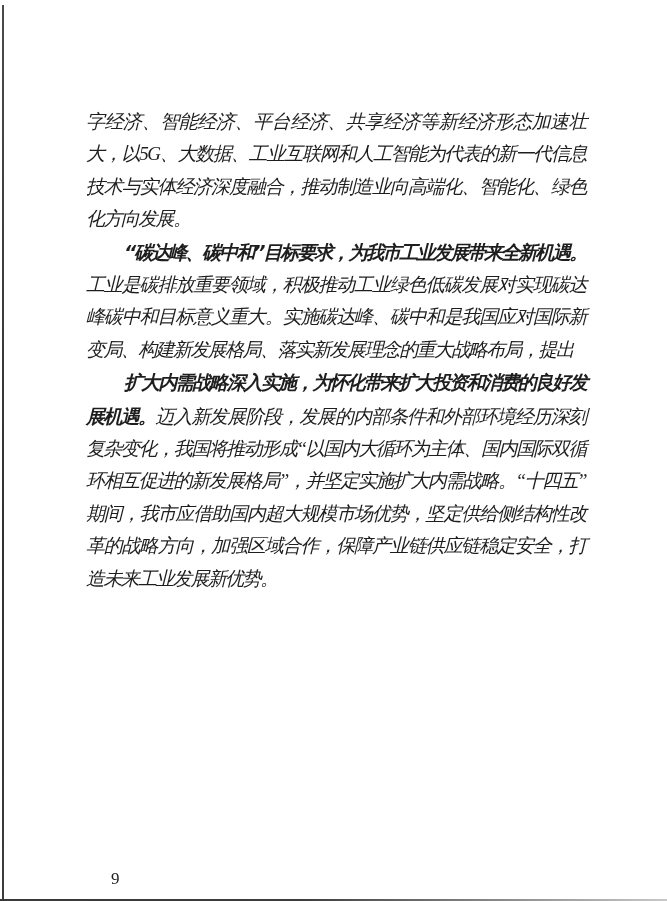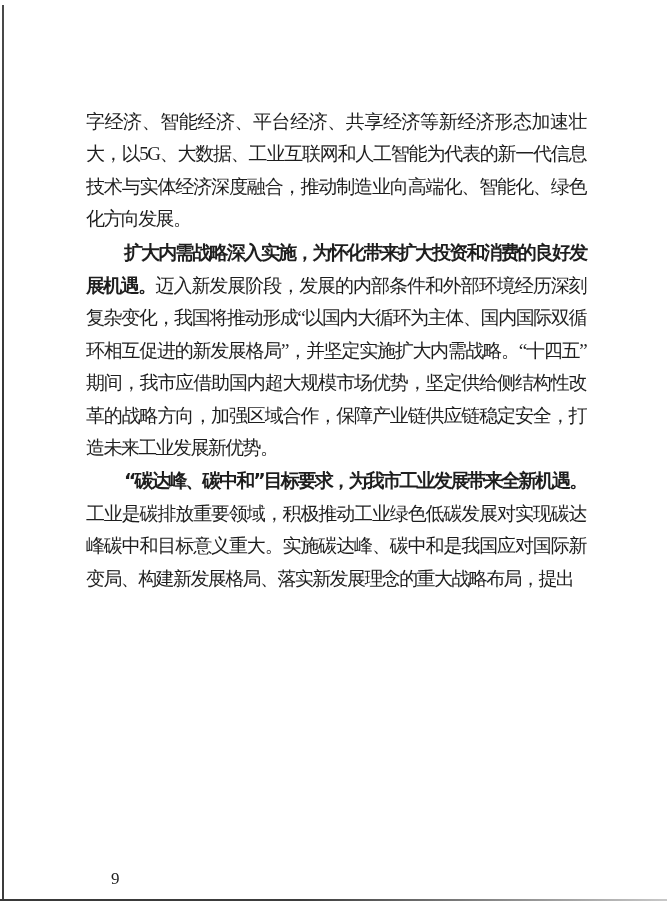--- a/index.html
+++ b/index.html
@@ -39,20 +39,21 @@
     top: 106px;
     width: 500px;
   }
   .para {
     margin: 0;
     font-size: 19px;
     line-height: 32.4px;
     letter-spacing: -1.6px;
     text-align: justify;
     text-justify: inter-ideograph;
+    font-style: italic;
   }
   .para.indent {
     text-indent: 2em;
   }
   .para .lead {
     font-family: "DejaVu Sans", "Liberation Sans", sans-serif;
     font-weight: 700;
     letter-spacing: -2.2px;
   }
   .page-number {
@@ -71,21 +72,21 @@
 <div class="page">
 
   <div class="edge-left"></div>
   <div class="edge-bottom"></div>
 
   <div class="content">
 
     <p class="para"><span>字经济、智能经济、平台经济、共享经济等新经济形态加速壮大，以5G、大数据、工业互联网和人工智能为代表的新一代信息技术与实体经济深度融合，推动制造业向高端化、智能化、绿色化方向发展。</span></p>
 
 
+    <p class="para indent"><span class="lead">“碳达峰、碳中和”目标要求，为我市工业发展带来全新机遇。</span><span>工业是碳排放重要领域，积极推动工业绿色低碳发展对实现碳达峰碳中和目标意义重大。实施碳达峰、碳中和是我国应对国际新变局、构建新发展格局、落实新发展理念的重大战略布局，提出</span></p>
+
     <p class="para indent"><span class="lead">扩大内需战略深入实施，为怀化带来扩大投资和消费的良好发展机遇。</span><span>迈入新发展阶段，发展的内部条件和外部环境经历深刻复杂变化，我国将推动形成“以国内大循环为主体、国内国际双循环相互促进的新发展格局”，并坚定实施扩大内需战略。“十四五”期间，我市应借助国内超大规模市场优势，坚定供给侧结构性改革的战略方向，加强区域合作，保障产业链供应链稳定安全，打造未来工业发展新优势。</span></p>
-
-    <p class="para indent"><span class="lead">“碳达峰、碳中和”目标要求，为我市工业发展带来全新机遇。</span><span>工业是碳排放重要领域，积极推动工业绿色低碳发展对实现碳达峰碳中和目标意义重大。实施碳达峰、碳中和是我国应对国际新变局、构建新发展格局、落实新发展理念的重大战略布局，提出</span></p>
 
   </div>
 
   <div class="page-number">9</div>
 
 </div>
 
 </body></html>

